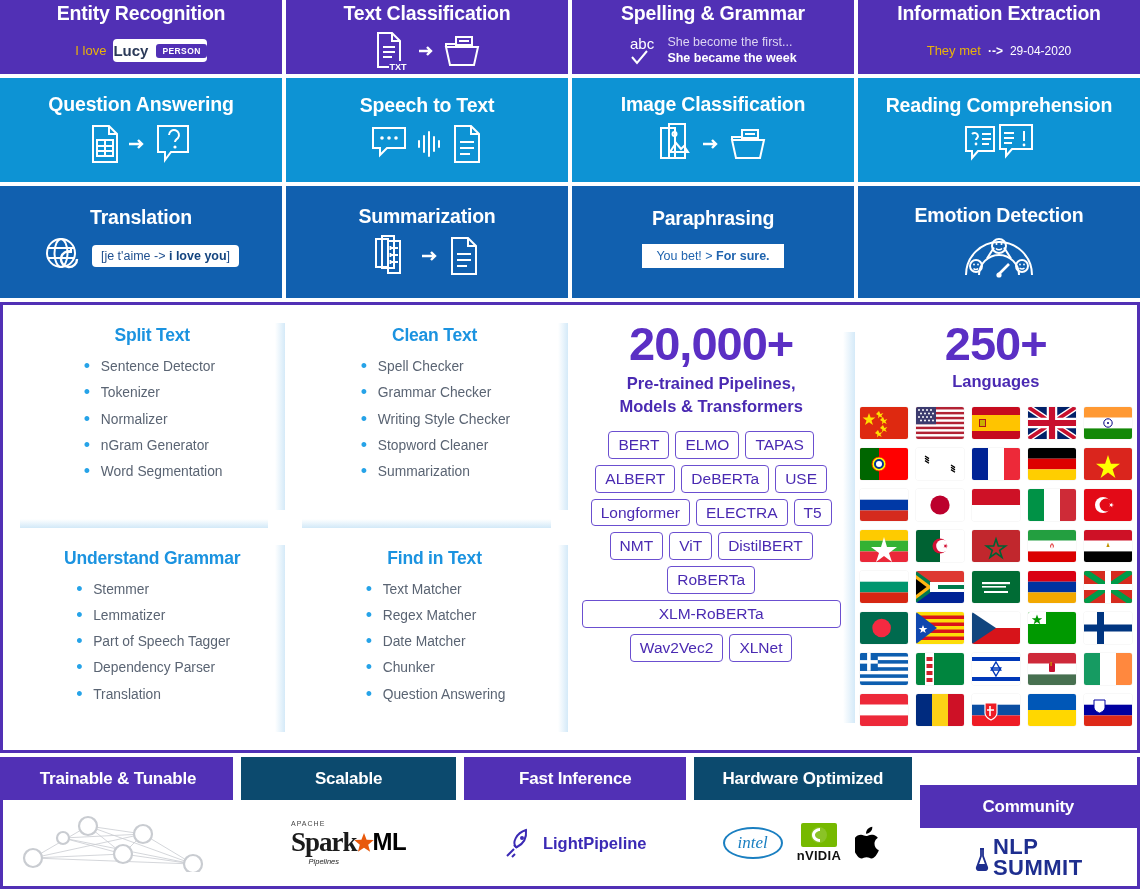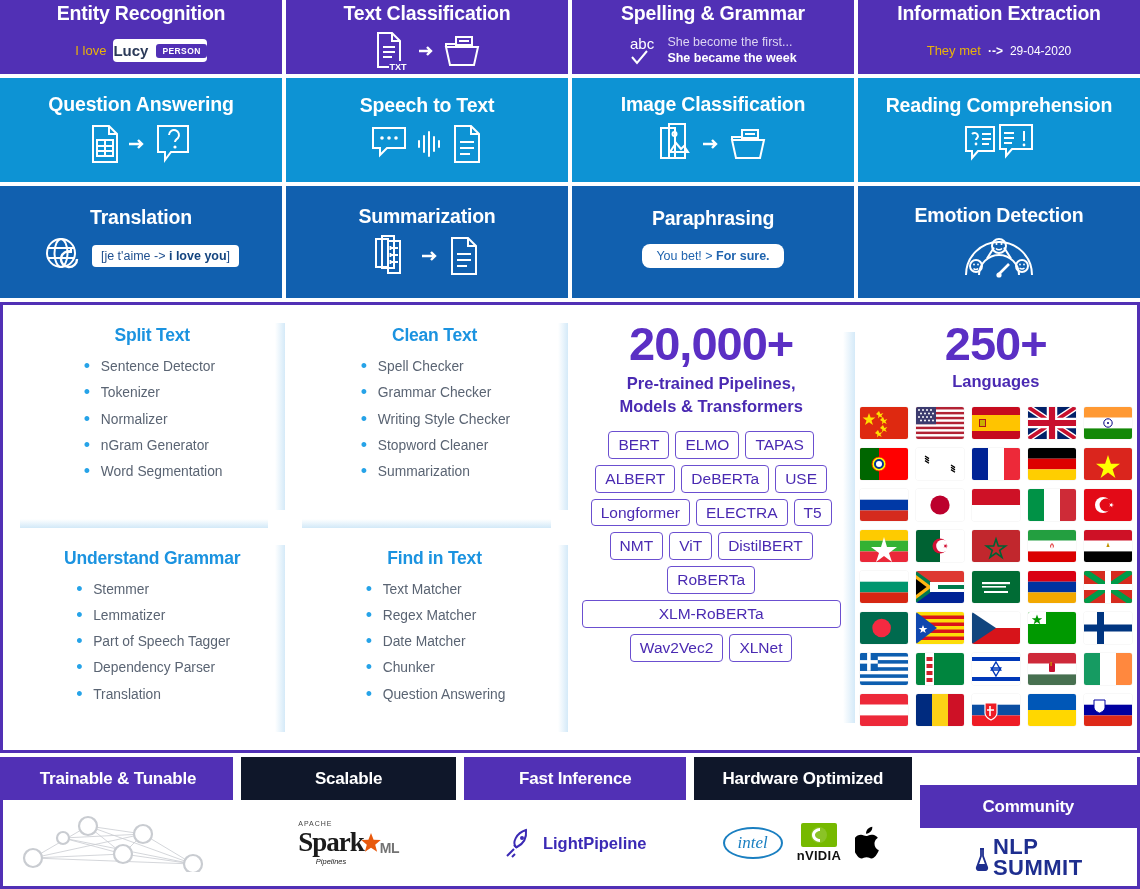--- a/index.html
+++ b/index.html
@@ -62,21 +62,21 @@
   .spell-lines .a { font-size:12.5px; color:#ddd6f3; }
   .spell-lines .b { font-size:12.5px; color:#fff; font-weight:bold; }
 
   .trans-pill {
     background:#fff; border-radius:4px; padding:4px 9px;
     color:#1f4f8f; font-size:12.5px;
   }
   .trans-pill b { color:#14447f; }
 
   .para-pill {
-    background:#fff; border-radius:8px; padding:5px 14px;
+    background:#fff; border-radius:0; padding:5px 14px;
     color:#1f63ae; font-size:12.5px; font-weight:bold;
   }
   .para-pill .lite { font-weight:normal; }
 
   svg.ico { display:block; }
 
   
   .middle {
     flex:1 1 auto;
     border:3px solid #5130b5;
@@ -170,35 +170,35 @@
   
   .bottom { height:132px; display:flex; gap:8px; }
   .bcol { flex:1 1 0; display:flex; flex-direction:column; }
   .bcol.c0{ flex-grow:1.03; } .bcol.c1{ flex-grow:0.99; }
   .bcol.c2{ flex-grow:1.02; } .bcol.c3{ flex-grow:1.0; } .bcol.c4{ flex-grow:1.0;margin-top:28px; }
   .bhead {
     height:43px; display:flex; align-items:center; justify-content:center;
     color:#fff; font-size:17px; font-weight:bold; letter-spacing:-0.2px;
   }
   .bhead.purple{ background:#5130b5; }
-  .bhead.cyan{ background:#0f172a; }
+  .bhead.cyan{ background:#0c4a6e; }
   .bbody {
     flex:1; background:#fff; display:flex; align-items:center; justify-content:center;
     gap:14px; overflow:hidden; position:relative;
   }
   .border-bottom-wrap{
     border-left:3px solid #5130b5; border-right:3px solid #5130b5;
     border-bottom:3px solid #5130b5;
   }
 
   
   .spark { display:flex; align-items:flex-end; gap:2px; }
   .spark-word { font-size:27px; font-weight:bold; color:#1b1b1b; letter-spacing:-1px; font-family:"Liberation Serif", serif; }
   .spark-apache { font-size:7px; color:#444; letter-spacing:1px; display:block; line-height:1; }
-  .spark-ml { font-size:14px; font-weight:bold; color:#737373; letter-spacing:-0.5px; }
+  .spark-ml { font-size:24px; font-weight:bold; color:#000000; letter-spacing:-0.5px; }
   .spark-pipe { font-size:7.5px; font-style:italic; color:#222; text-align:center; line-height:1; }
 
   .lp { display:flex; align-items:center; gap:7px; }
   .lp-text { color:#3b2ab5; font-size:16.5px; font-weight:bold; }
 
   .intel {
     border:2.2px solid #1a7fc1; border-radius:50%/50%;
     padding:4px 13px; color:#1a7fc1; font-size:17px; font-style:italic;
     font-family:"Liberation Serif", serif;
   }

